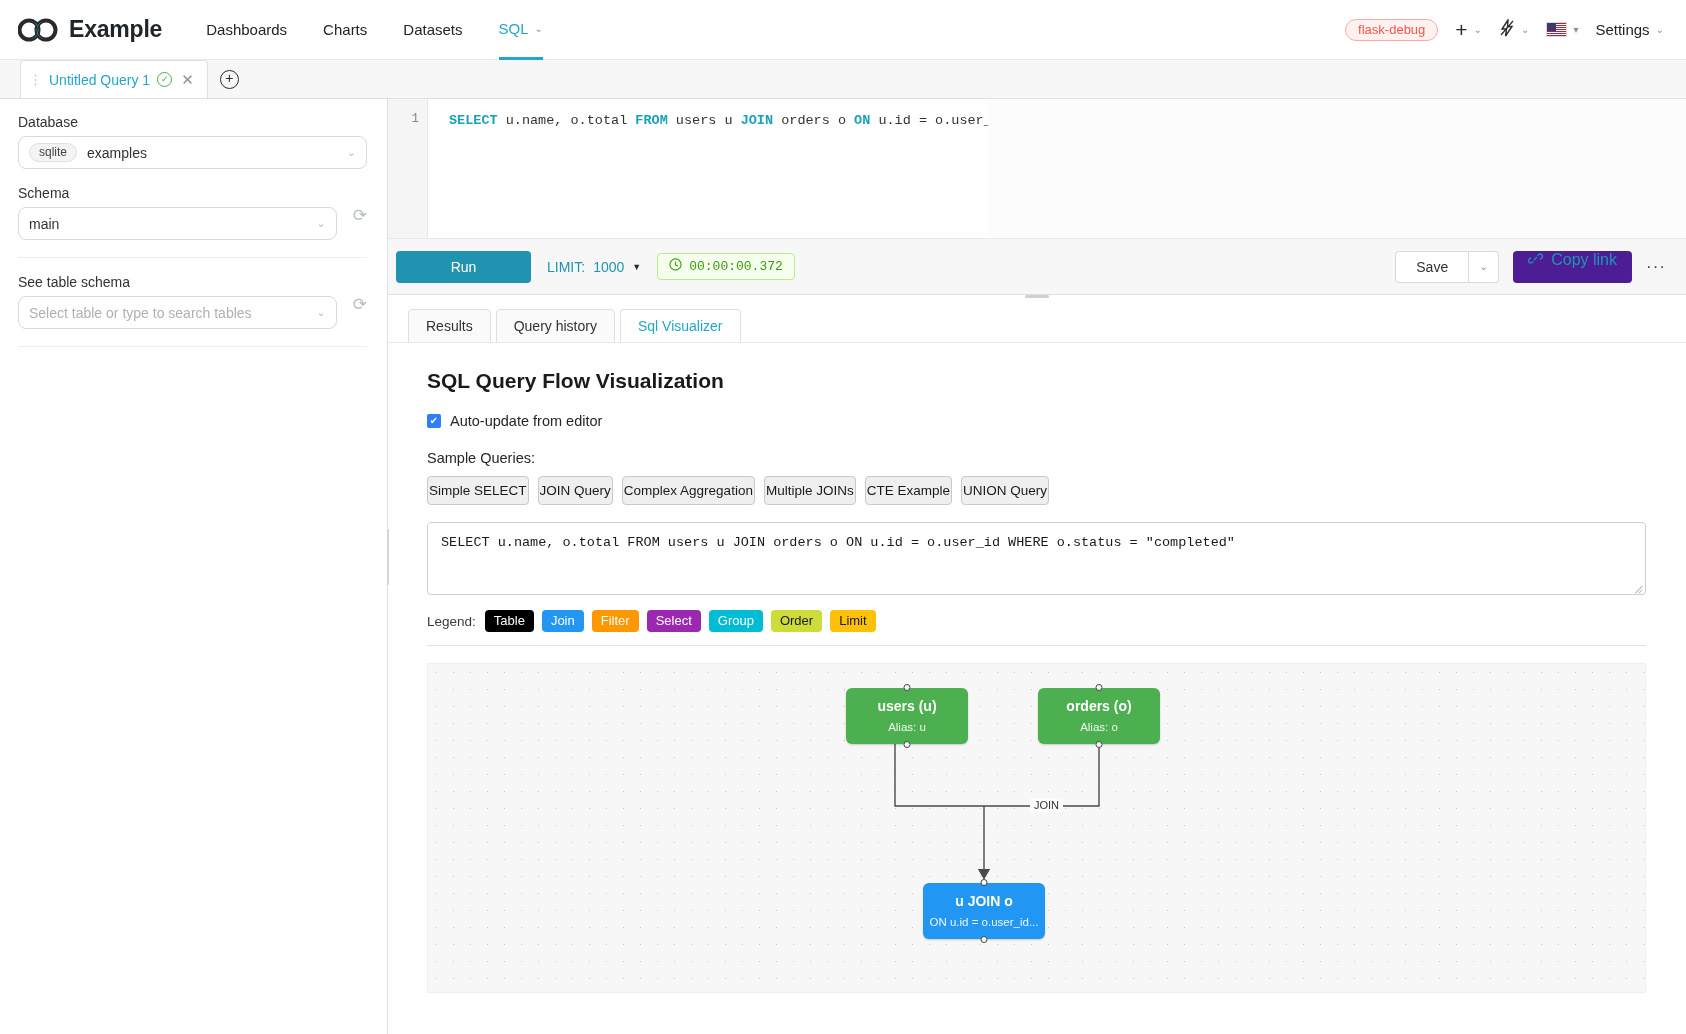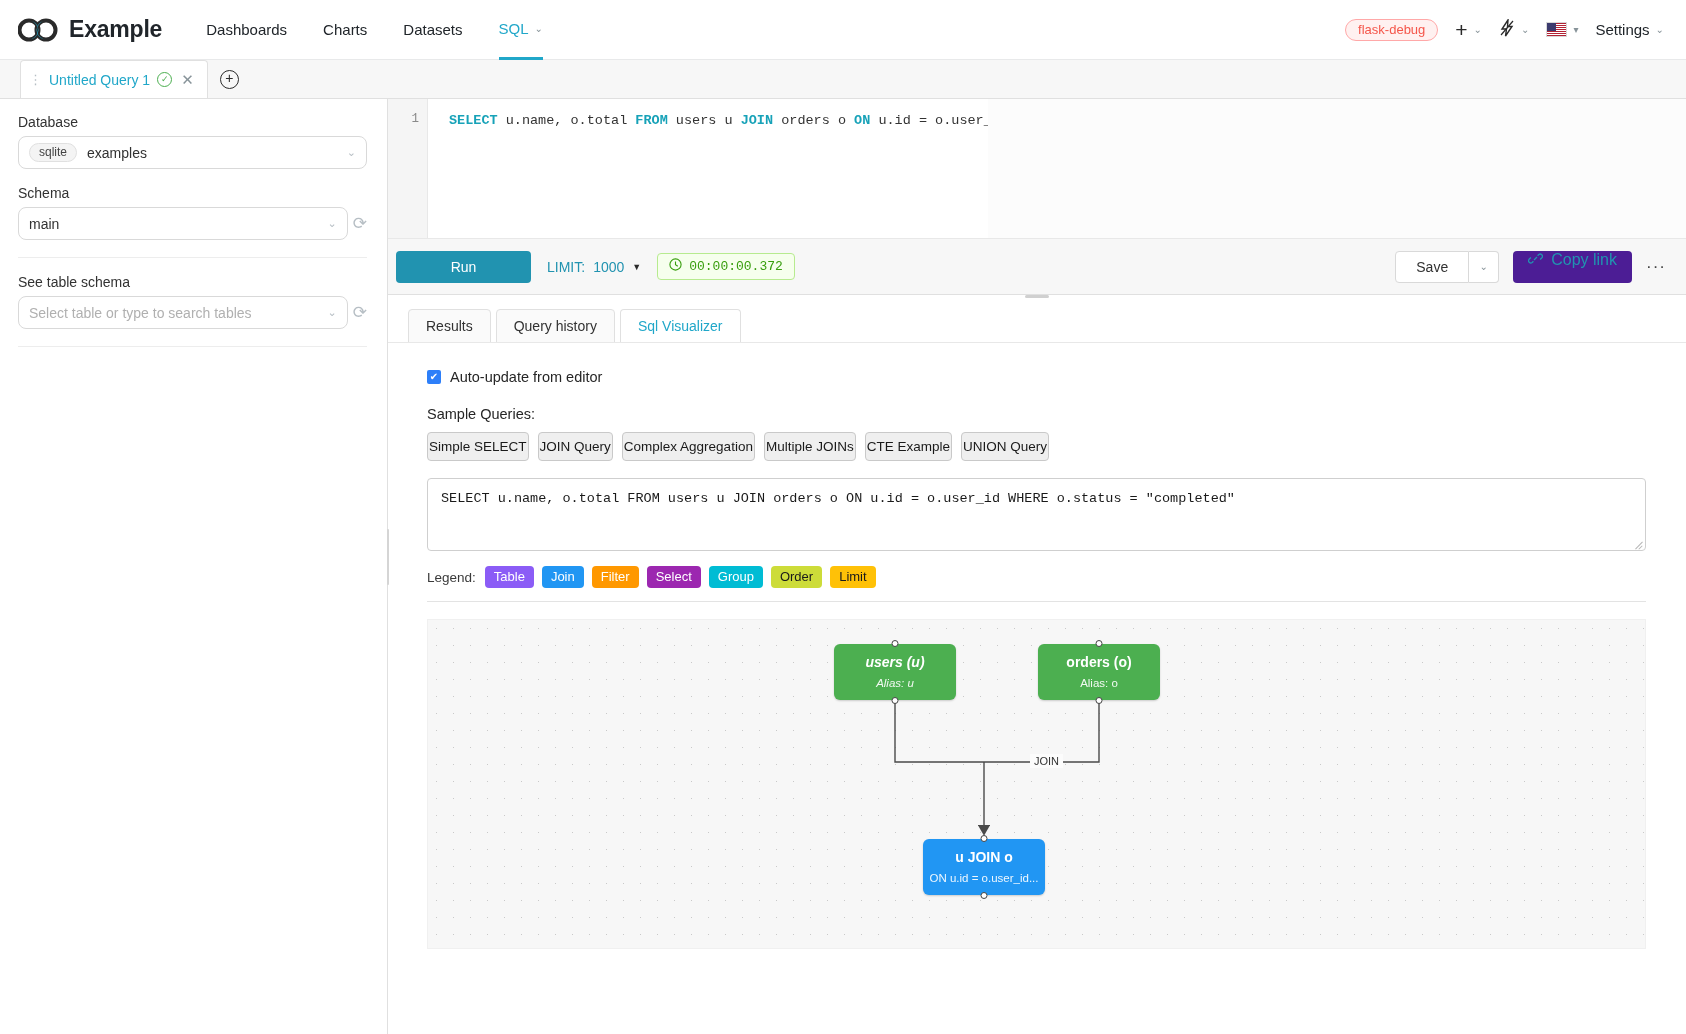--- a/index.html
+++ b/index.html
@@ -98,21 +98,21 @@
     display: flex; align-items: center; padding: 0 10px 0 10px;
     font-size: 14px; color: #323232; background: #fff; cursor: pointer;
     position: relative;
   }
   .select-box .chev { margin-left: auto; color: #b6bec4; font-size: 11px; }
   .db-chip {
     background: #f4f4f4; border: 1px solid #e0e0e0; border-radius: 11px;
     font-size: 12px; padding: 1px 9px 2px; color: #444; margin-right: 10px;
   }
   .field-group { margin-bottom: 16px; }
-  .row-with-refresh { display: flex; align-items: center; gap: 5px; }
+  .row-with-refresh { display: flex; gap: 16px; }
   .row-with-refresh .select-box { flex: 1; }
   .refresh-ico { color: #b6bec4; font-size: 17px; cursor: pointer; line-height: 1; }
   .panel-divider { border-top: 1px solid #ededed; margin: 17px 0 16px; }
   .placeholder-txt { color: #b0b0b0; }
   .splitter-handle {
     position: absolute; right: -4px; top: 430px; width: 7px; height: 56px;
     background: transparent;
   }
   .splitter-handle::after {
     content: ""; position: absolute; left: 3px; top: 0; width: 2px; height: 56px;
@@ -445,20 +445,21 @@
       <div class="rtab">
         <span>Query history</span>
       </div>
       <div class="rtab active">
         <span>Sql Visualizer</span>
       </div>
     </div>
 
     <div class="viz-wrap">
       <div class="viz-inner">
+        <h2 class="viz-title">SQL Query Flow Visualization</h2>
 
         <div class="autoupdate-row">
           <span class="chk">✔</span>
           <span class="autoupdate-label">Auto-update from editor</span>
         </div>
 
         <div class="sample-label">Sample Queries:</div>
         <div class="sample-btns">
           <button class="sbtn">Simple SELECT</button>
           <button class="sbtn">JOIN Query</button>
@@ -468,42 +469,42 @@
           <button class="sbtn">UNION Query</button>
         </div>
 
         <div class="sql-textarea-wrap">
           <textarea class="sql-textarea" spellcheck="false" style="">SELECT u.name, o.total FROM users u JOIN orders o ON u.id = o.user_id WHERE o.status = "completed"</textarea>
           <span class="resize-corner"></span>
         </div>
 
         <div class="legend-row">
           <span class="legend-label">Legend:</span>
-          <span class="lchip" style="background: #8b5cf6;">Table</span>
+          <span class="lchip" style="background: #000000;">Table</span>
           <span class="lchip" style="background: rgb(33, 150, 243);">Join</span>
           <span class="lchip" style="background: rgb(255, 152, 0);">Filter</span>
           <span class="lchip" style="background: rgb(156, 39, 176);">Select</span>
           <span class="lchip" style="background: rgb(0, 188, 212);">Group</span>
           <span class="lchip" style="background: rgb(205, 220, 57); color: rgb(26, 26, 26);">Order</span>
           <span class="lchip" style="background: rgb(255, 193, 7); color: rgb(26, 26, 26);">Limit</span>
         </div>
 
         <div class="canvas">
           <svg id="flow-edges" width="1219" height="330" style="position:absolute;left:0;top:0">
               <defs>
                 <marker id="arrow" markerWidth="9" markerHeight="9" refX="6" refY="4.5" orient="auto">
                   <path d="M0,0 L8,4.5 L0,9 Z" fill="#4a4a4a"></path>
                 </marker>
               </defs>
               <polyline points="467,80 467,142 556,142" fill="none" stroke="#4a4a4a" stroke-width="1.4"></polyline>
               <polyline points="671,80 671,142 556,142" fill="none" stroke="#4a4a4a" stroke-width="1.4"></polyline>
               <polyline points="556,142 556,213" fill="none" stroke="#4a4a4a" stroke-width="1.4" marker-end="url(#arrow)"></polyline>
             </svg>
           <div id="flow-nodes">
-              <div class="node" style="left: 406px; top: 24px; width: 122px; height: 56px; background: rgb(76, 175, 80); color: rgb(255, 255, 255); font-style: italic;">
+              <div class="node" style="left: 418px; top: 24px; width: 122px; height: 56px; background: rgb(76, 175, 80); color: rgb(255, 255, 255);">
                 <span class="port top"></span>
                 <div class="node-title">users (u)</div>
                 <div class="node-sub">Alias: u</div>
                 <span class="port bot"></span>
               </div>
               <div class="node" style="left: 610px; top: 24px; width: 122px; height: 56px; background: rgb(76, 175, 80); color: rgb(255, 255, 255);">
                 <span class="port top"></span>
                 <div class="node-title">orders (o)</div>
                 <div class="node-sub">Alias: o</div>
                 <span class="port bot"></span>

